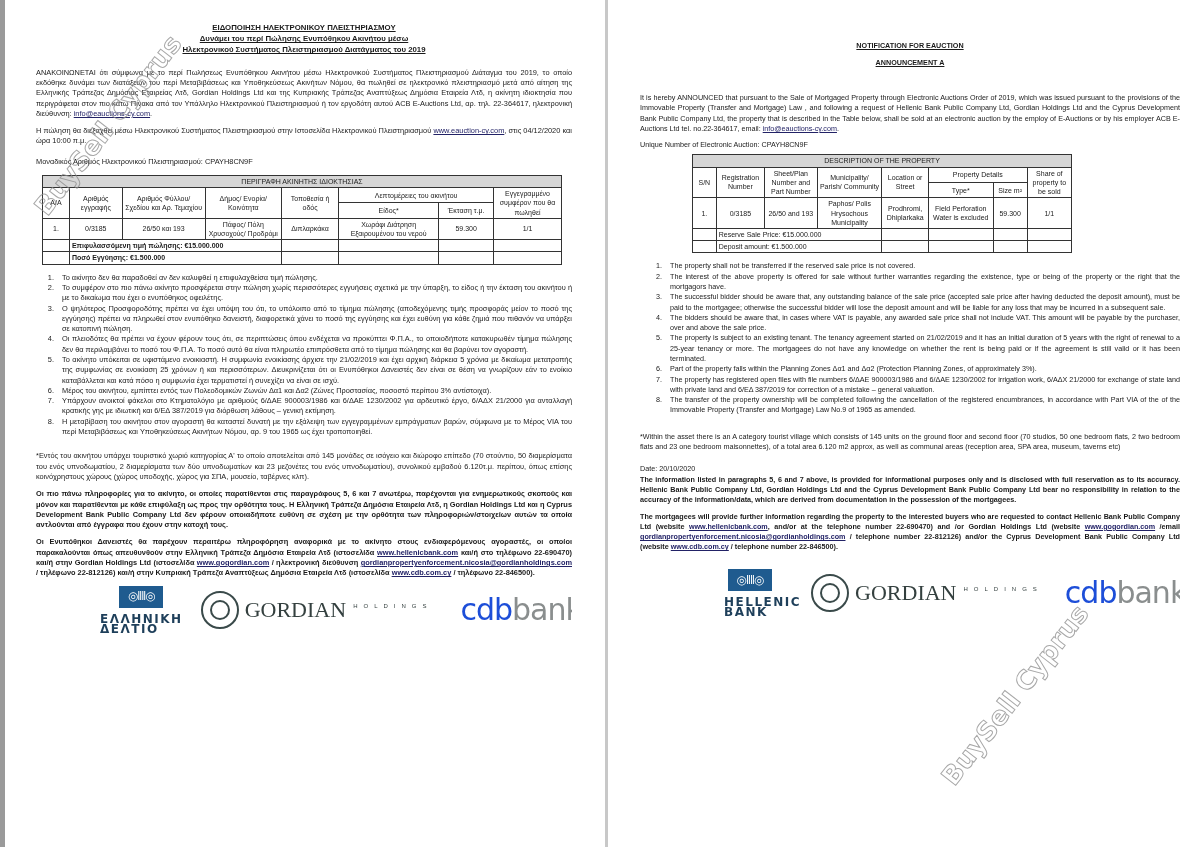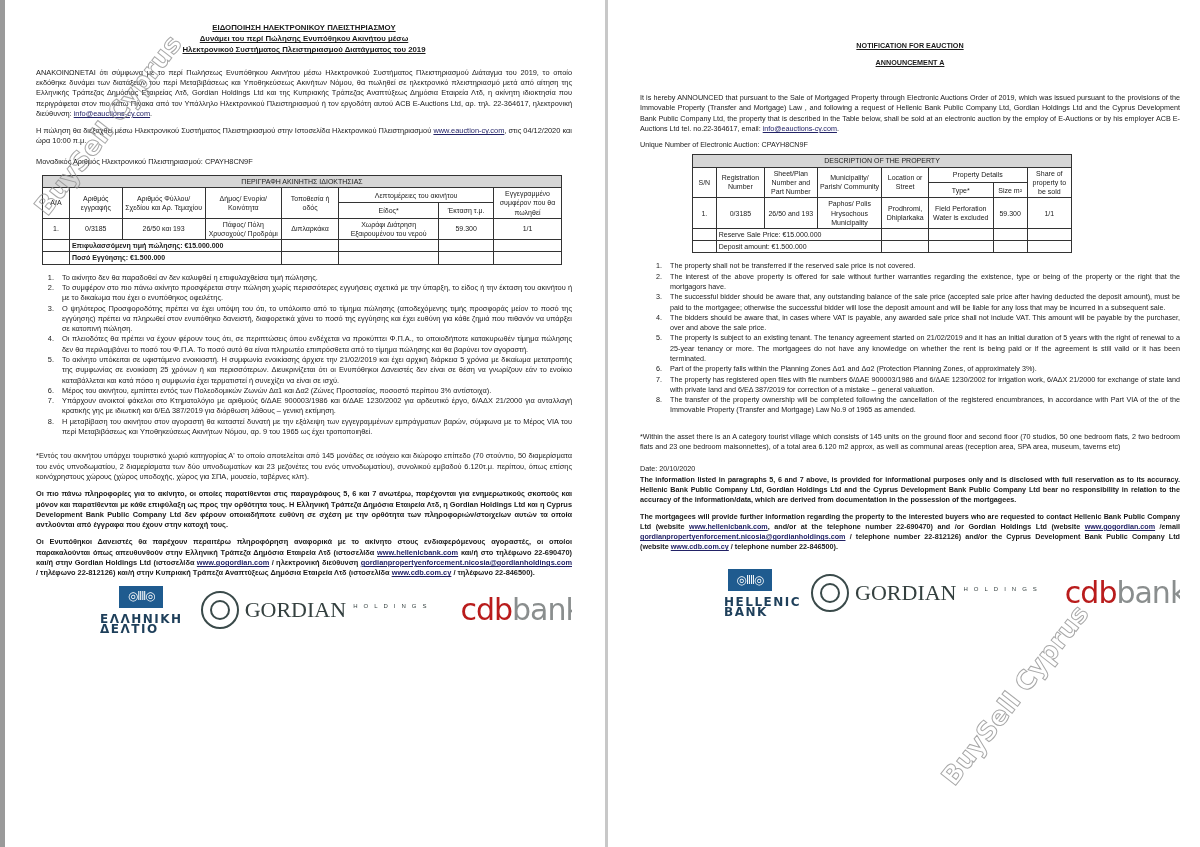--- a/index.html
+++ b/index.html
@@ -32,21 +32,21 @@
   .hb{display:flex;flex-direction:column;align-items:center;}
   .hb-box{width:44px;height:22px;background:#1f5b8f;display:flex;align-items:center;justify-content:center;color:#fff;font-size:12px;letter-spacing:-1px;}
   .hb-name{font-family:"DejaVu Sans",sans-serif;font-weight:bold;color:#1e3f5a;letter-spacing:1.5px;margin-top:6px;}
   .gordian{display:flex;align-items:center;}
   .gordian-knot{width:34px;height:34px;border:2px solid #3a4a4a;border-radius:50%;position:relative;}
   .gordian-knot:after{content:"";position:absolute;left:7px;top:7px;width:16px;height:16px;border:2px solid #3a4a4a;border-radius:50%;}
   .gordian-text{margin-left:6px;display:flex;flex-direction:row;gap:7px;}
   .gordian-main{font-family:"Liberation Serif",serif;font-size:22px;color:#34403f;line-height:22px;}
   .gordian-sub{font-size:6px;letter-spacing:6px;color:#34403f;margin-top:2px;}
   .cdb{font-size:30px;color:#8a8e8e;font-family:"DejaVu Sans",sans-serif;letter-spacing:-1px;}
-  .cdb span.green{color:#b91c1c;}
+  .cdb span.green{color:#1d4ed8;}
   .watermark{position:absolute;font-family:"DejaVu Sans",sans-serif;font-size:26px;font-weight:bold;color:transparent;-webkit-text-stroke:1px #8a8a8a;transform:rotate(-52deg);white-space:nowrap;opacity:.75;}
   .wm1{left:-2px;top:110px;}
   .wm2{left:905px;top:680px;}
 </style>
 </head>
 <body>
 
 <div class="frame-left"></div>
 <div class="divider"></div>
 

